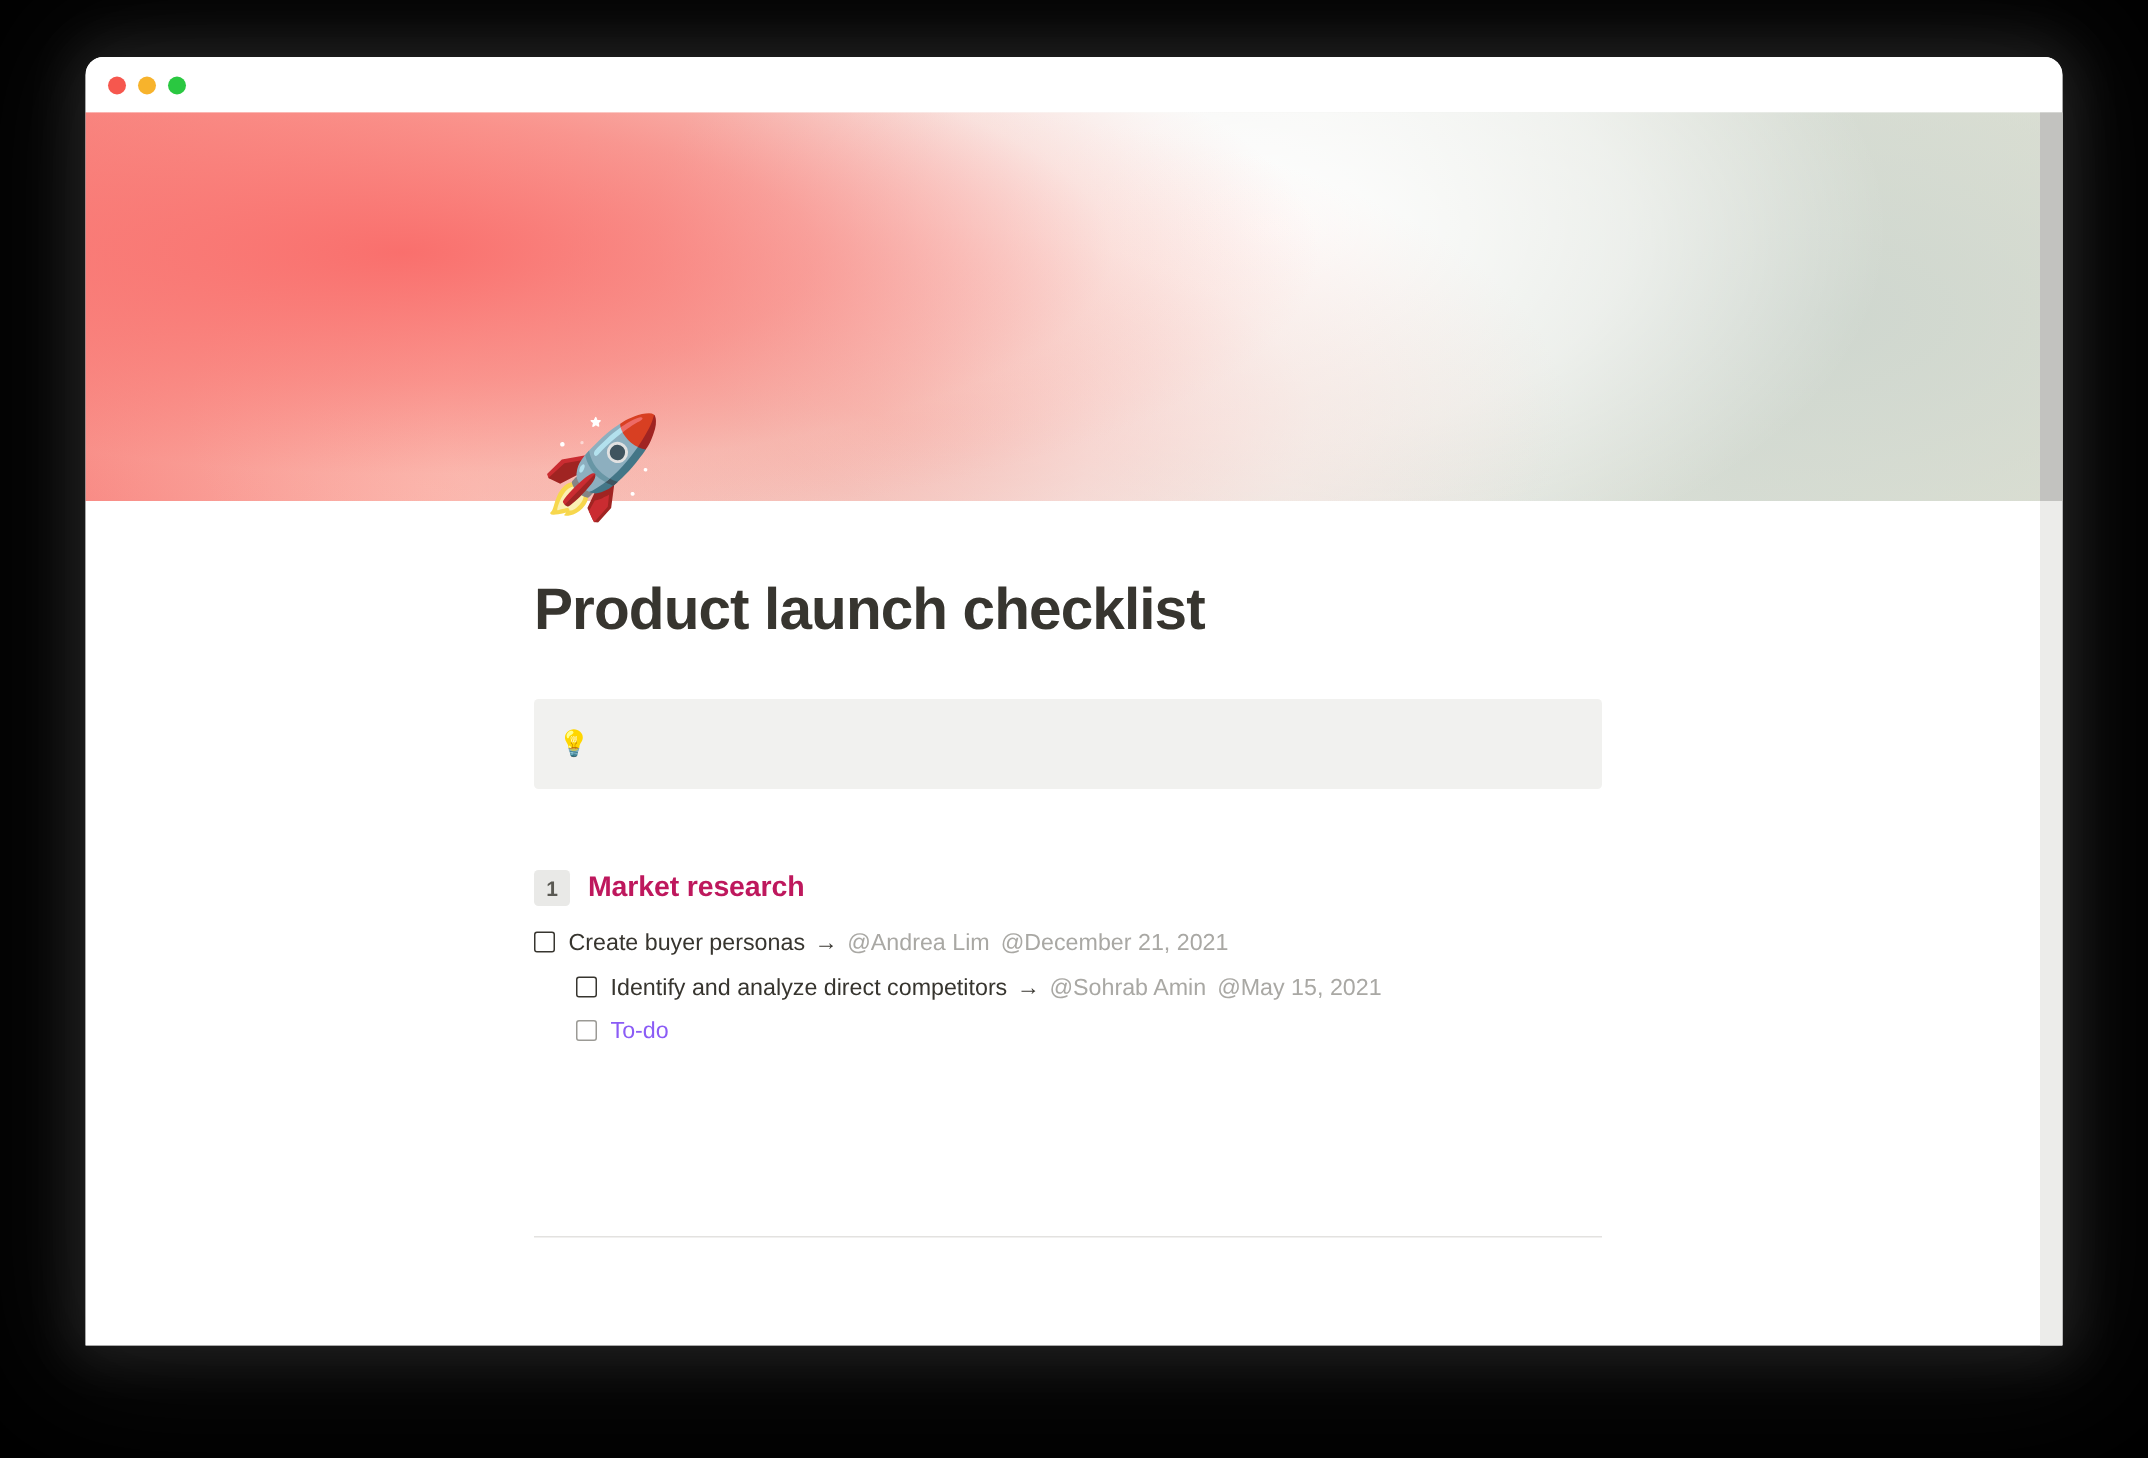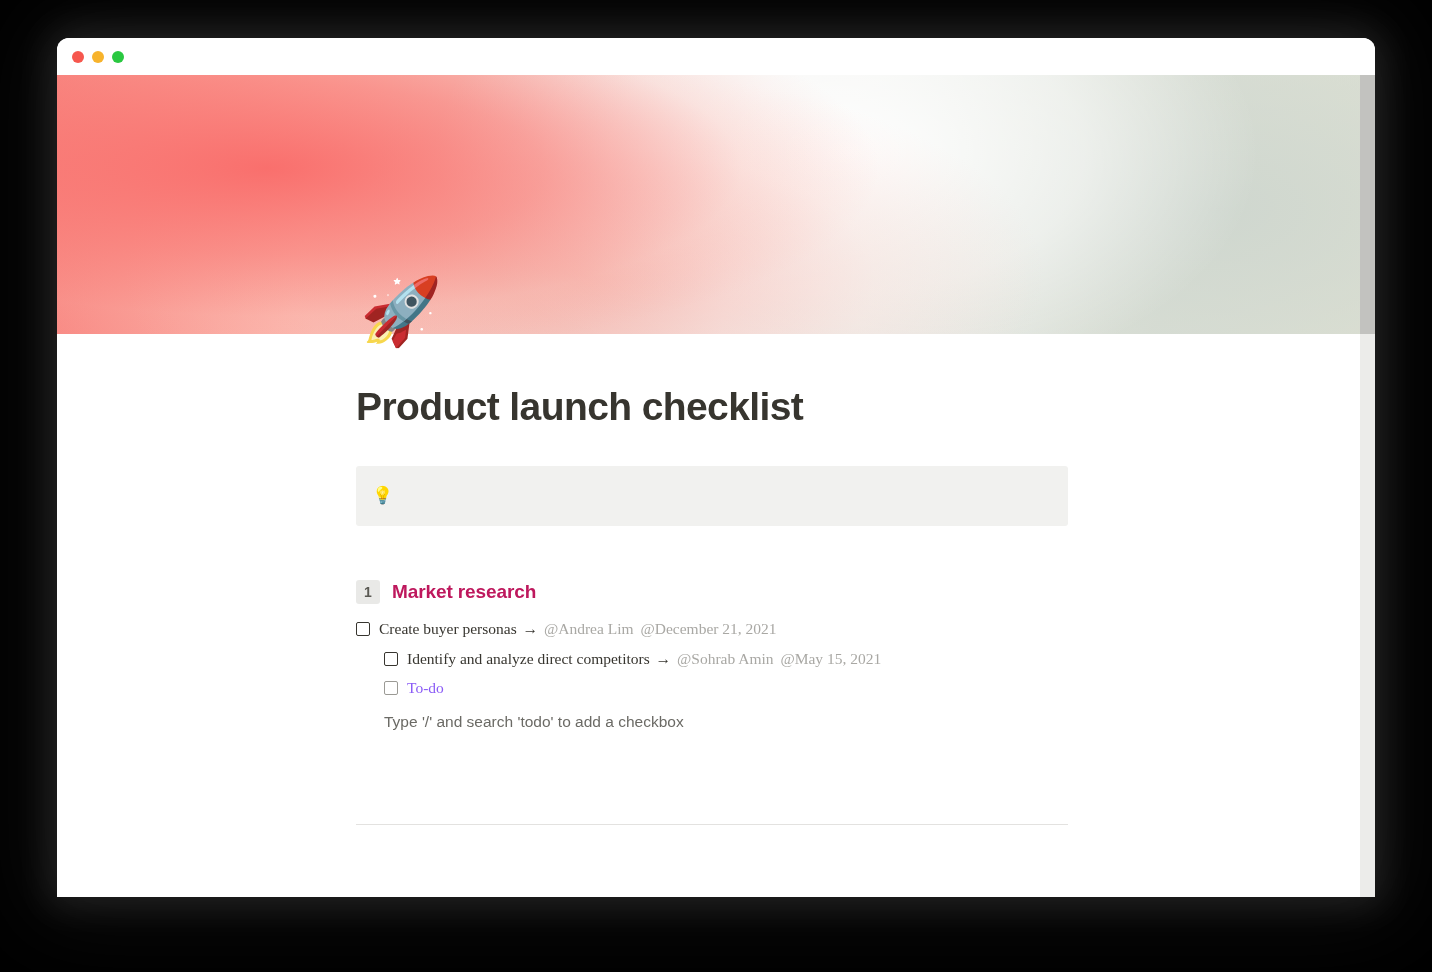--- a/index.html
+++ b/index.html
@@ -139,21 +139,21 @@
 
   .section-desc {
     margin-top: 8px;
     font-size: 15.5px;
     line-height: 1.62;
     color: #6b6a65;
     max-width: 690px;
   }
 
   
-  .todo-list { margin-top: 10px; font-family: Liberation Serif, serif; }
+  .todo-list { margin-top: 10px; }
 
   .todo {
     display: flex;
     align-items: baseline;
     gap: 9px;
     padding: 3px 0;
     font-size: 15.5px;
     line-height: 1.5;
   }
   .todo.indent { margin-left: 28px; }
@@ -273,21 +273,20 @@
 
             <div class="todo indent">
               <div class="checkbox muted"></div>
               <div>
                 <span class="todo-text placeholder">To-do</span>
               </div>
             </div>
 
           </div>
 
-          <div class="hint">Type '/' and search 'todo' to add a checkbox</div>
 
         </div>
       </div>
 
       <div class="divider"></div>
     </div>
 
     <div class="scrollbar">
       <div class="scroll-thumb"></div>
     </div>

